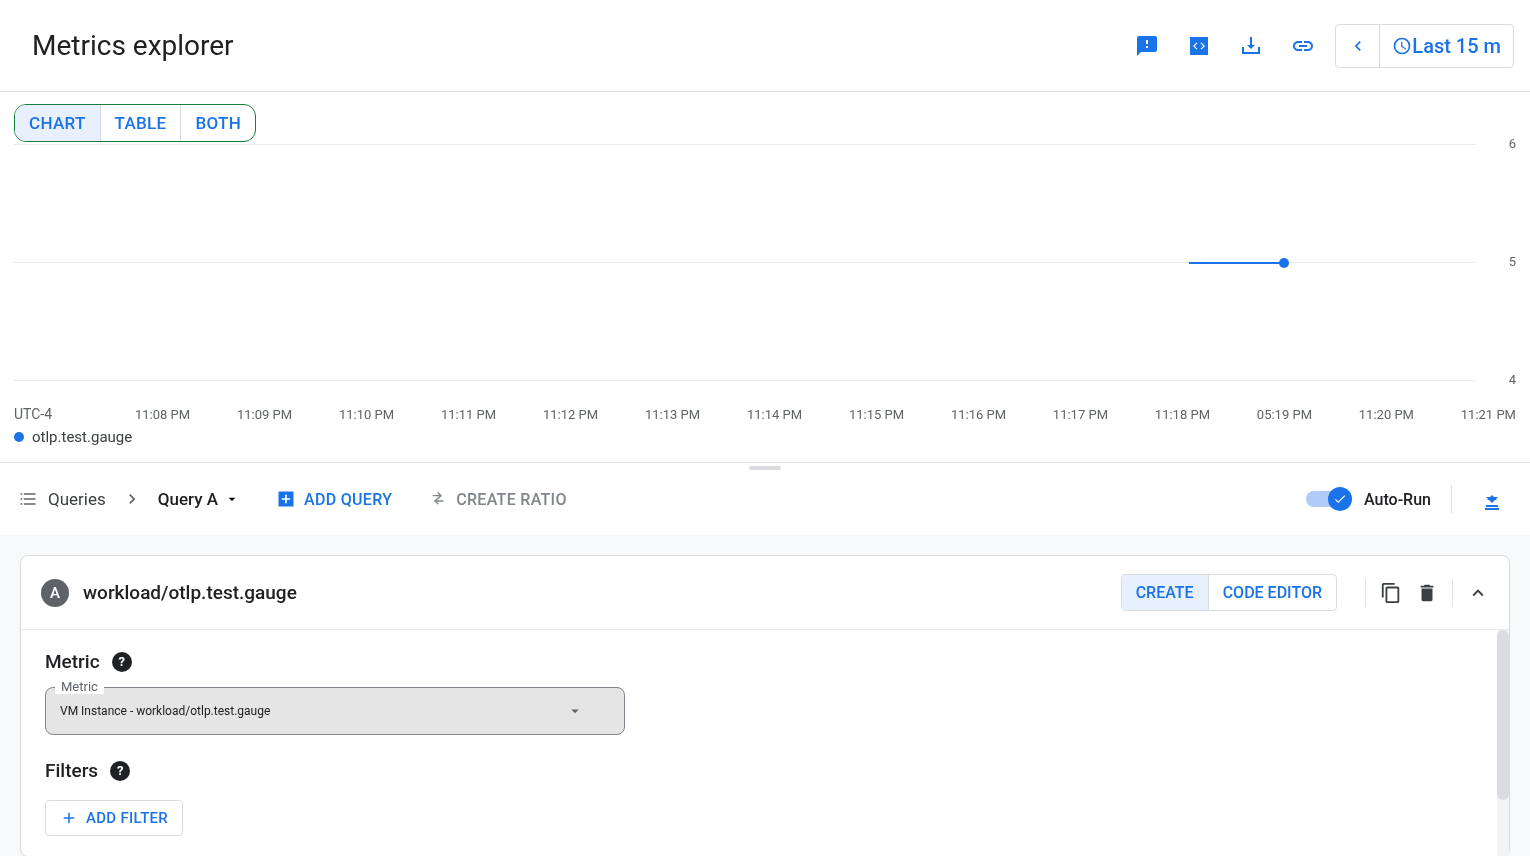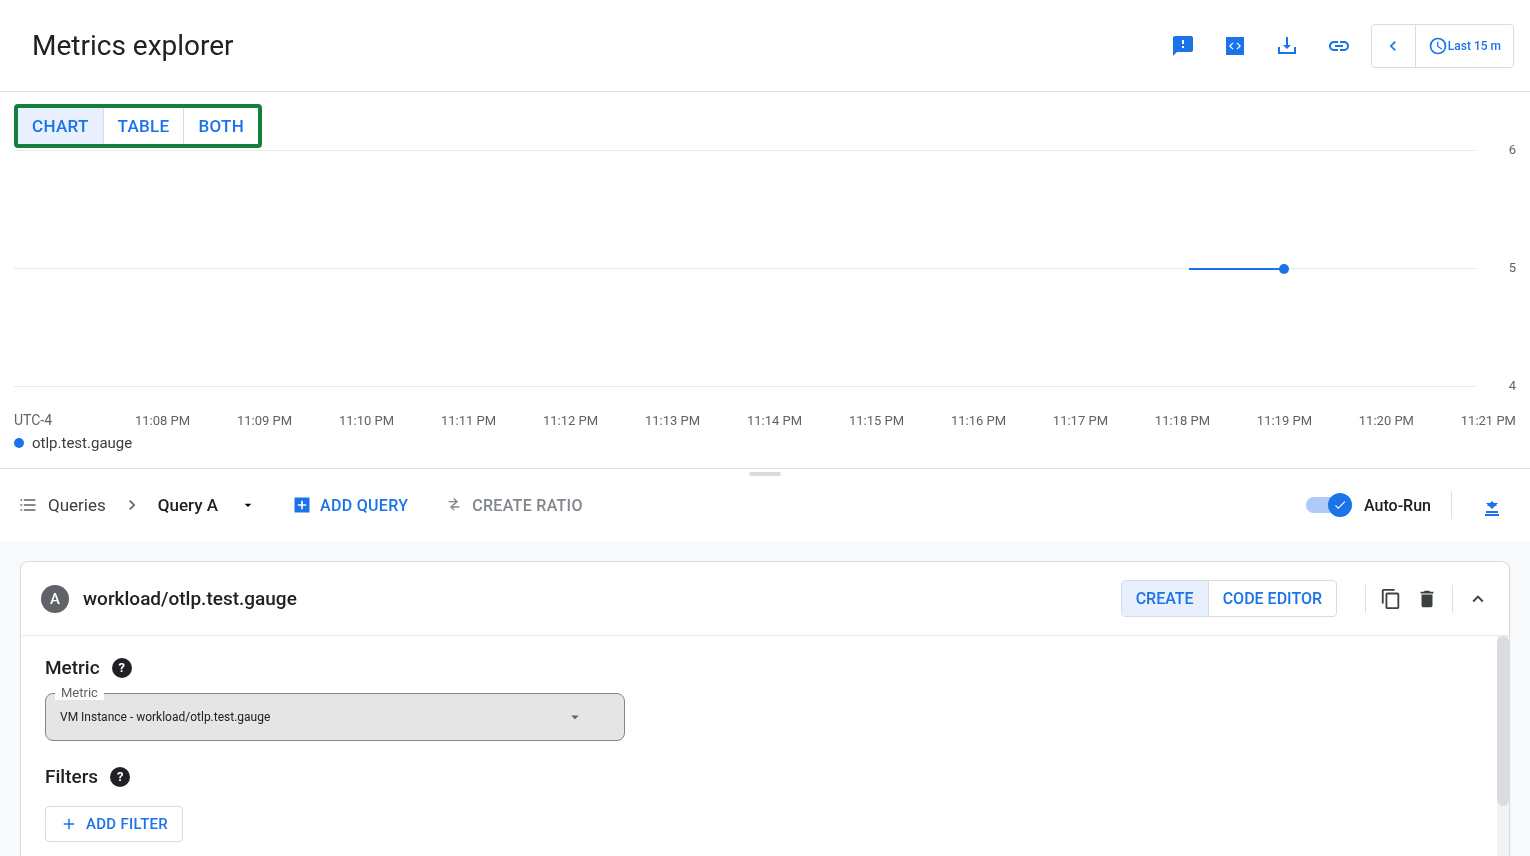--- a/index.html
+++ b/index.html
@@ -4,25 +4,25 @@
 <style>
 * { box-sizing: border-box; margin: 0; padding: 0; }
 body { font-family: 'Google Sans', Roboto, Arial, sans-serif; background: #fff; color: #202124; width: 1530px; overflow: hidden; }
 .header { display: flex; align-items: center; justify-content: space-between; padding: 8px 16px 8px 32px; border-bottom: 1px solid #e0e0e0; height: 92px; }
 .page-title { font-size: 28px; font-weight: 400; color: #202124; }
 .header-actions { display: flex; align-items: center; gap: 12px; }
 .icon-btn { width: 40px; height: 40px; display: flex; align-items: center; justify-content: center; cursor: pointer; border-radius: 4px; }
 .icon-btn svg { width: 24px; height: 24px; fill: #1a73e8; }
 .time-group { display: flex; align-items: center; border: 1px solid #dadce0; border-radius: 4px; height: 44px; }
 .time-back { width: 44px; height: 100%; display: flex; align-items: center; justify-content: center; border-right: 1px solid #dadce0; cursor: pointer; }
-.time-range { display: flex; align-items: center; padding: 0 12px; color: #1a73e8; font-weight: 500; font-size: 12px; cursor: pointer; height: 100%; }
+.time-range { display: flex; align-items: center; padding: 0 12px; color: #1a73e8; font-weight: 500; font-size: 20px; cursor: pointer; height: 100%; }
 .time-range svg { width: 20px; height: 20px; fill: #1a73e8; }
 
 .tabs-row { display: flex; align-items: center; padding: 12px 14px 0; }
-.tab-group { display: flex; border: 4px solid #15803d; border-radius: 4px; overflow: hidden; }
+.tab-group { display: flex; border: 1px solid #15803d; border-radius: 12px; overflow: hidden; }
 .tab-item { padding: 8px 14px; font-size: 17px; font-weight: 500; color: #1a73e8; cursor: pointer; letter-spacing: 0.3px; }
 .tab-item.active { background: #e8f0fe; }
 .tab-item + .tab-item { border-left: 1px solid #dadce0; }
 
 .chart-area { position: relative; height: 260px; margin: 0 14px; }
 .ytick { position: absolute; right: 0; font-size: 13px; color: #5f6368; }
 .ygrid { position: absolute; left: 0; right: 40px; border-top: 1px solid #e8eaed; }
 .chart-line { position: absolute; height: 2px; background: #1a73e8; }
 .chart-dot { position: absolute; width: 10px; height: 10px; background: #1a73e8; border-radius: 50%; transform: translate(-50%, -50%); }
 .xaxis-row { display: flex; align-items: center; padding: 4px 14px 0; gap: 8px; }
@@ -33,21 +33,21 @@
 .legend-dot { width: 10px; height: 10px; background: #1a73e8; border-radius: 50%; }
 
 .divider-h { height: 1px; background: #e0e0e0; position: relative; }
 .drag-handle { position: absolute; left: 50%; top: 4px; transform: translateX(-50%); width: 32px; height: 4px; background: #dadce0; border-radius: 2px; }
 
 .queries-bar { display: flex; align-items: center; padding: 16px 18px; gap: 20px; background: #fff; }
 .queries-left { display: flex; align-items: center; gap: 16px; }
 .queries-label { display: flex; align-items: center; gap: 10px; color: #3c4043; font-size: 17px; }
 .queries-label svg { width: 20px; height: 20px; fill: #5f6368; }
 .crumb-sep { width: 20px; height: 20px; fill: #5f6368; }
-.query-sel { display: flex; align-items: center; gap: 22px; font-size: 17px; font-weight: 500; cursor: pointer; }
+.query-sel { display: flex; align-items: center; gap: 6px; font-size: 17px; font-weight: 500; cursor: pointer; }
 .action-link { display: flex; align-items: center; gap: 8px; color: #1a73e8; font-weight: 500; font-size: 16px; cursor: pointer; letter-spacing: 0.3px; }
 .action-link svg { width: 20px; height: 20px; fill: #1a73e8; }
 .action-link.disabled { color: #80868b; }
 .action-link.disabled svg { fill: #80868b; }
 .spacer { flex: 1; }
 .autorun { display: flex; align-items: center; gap: 12px; font-size: 16px; font-weight: 500; }
 .switch { position: relative; width: 46px; height: 24px; cursor: pointer; }
 .switch-track { position: absolute; inset: 4px 0; background: #aecbfa; border-radius: 20px; }
 .switch-thumb { position: absolute; right: 0; top: 0; width: 24px; height: 24px; background: #1a73e8; border-radius: 50%; display: flex; align-items: center; justify-content: center; }
 .switch-thumb svg { width: 14px; height: 14px; fill: #fff; }
@@ -146,21 +146,21 @@
       <span class="xtick">11:09 PM</span>
       <span class="xtick">11:10 PM</span>
       <span class="xtick">11:11 PM</span>
       <span class="xtick">11:12 PM</span>
       <span class="xtick">11:13 PM</span>
       <span class="xtick">11:14 PM</span>
       <span class="xtick">11:15 PM</span>
       <span class="xtick">11:16 PM</span>
       <span class="xtick">11:17 PM</span>
       <span class="xtick">11:18 PM</span>
-      <span class="xtick">11:19 PM</span>
+      <span class="xtick">05:19 PM</span>
       <span class="xtick">11:20 PM</span>
       <span class="xtick">11:21 PM</span>
     </div>
 </div>
 
 <div class="legend">
   <span class="legend-dot"></span>
   <span>otlp.test.gauge</span>
 </div>
 

